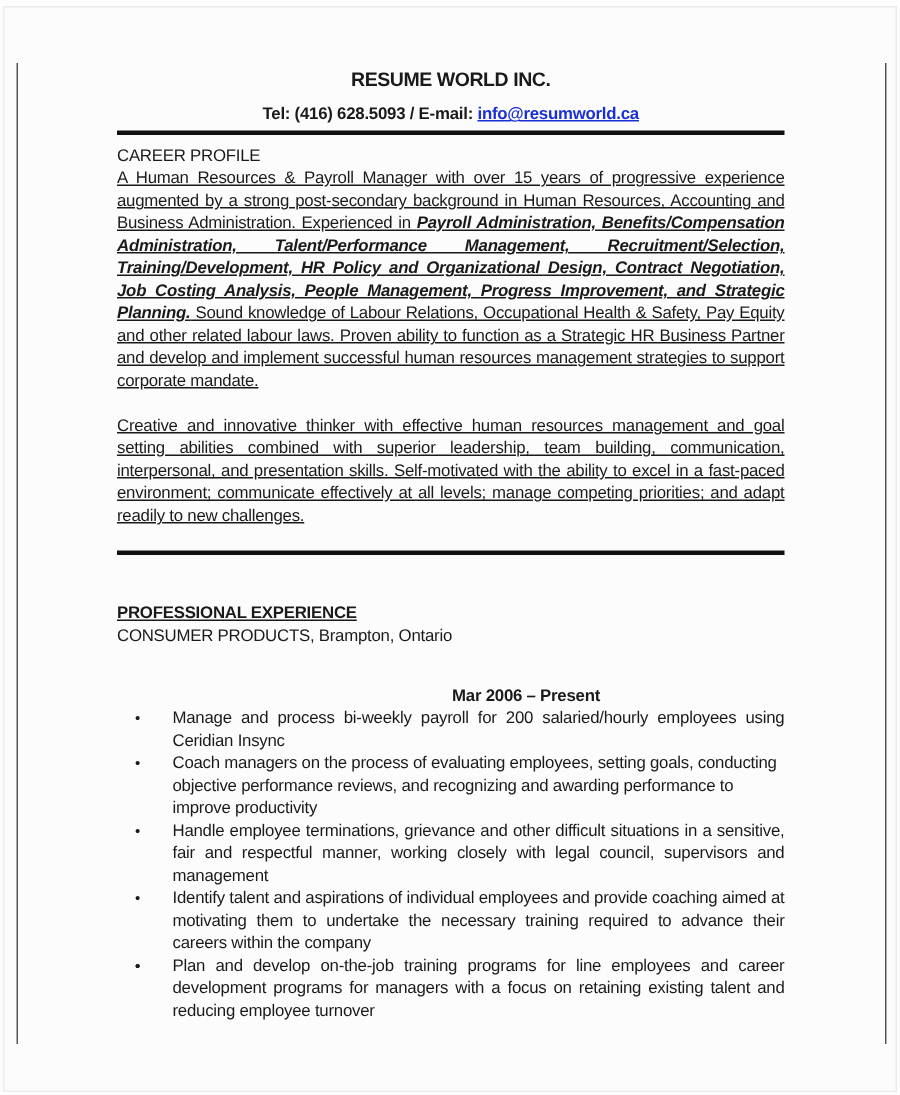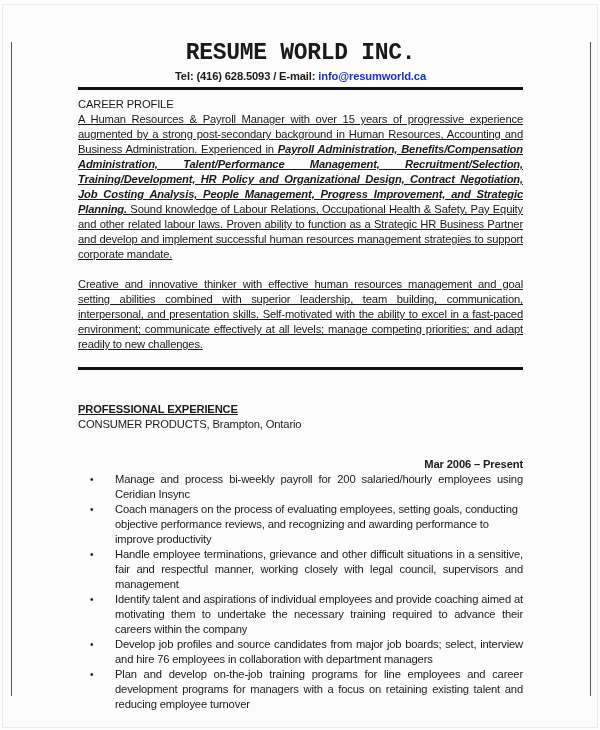--- a/index.html
+++ b/index.html
@@ -39,31 +39,31 @@
       left: 78px;
       top: 40px;
       width: 445px;
       font-size: 11.2px;
       line-height: 15px;
       letter-spacing: -0.15px;
     }
     .company {
       text-align: center;
       font-weight: bold;
-      font-size: 23px;
+      font-size: 13px;
       line-height: 20px;
       margin-top: 3px;
       margin-bottom: 6px;
       letter-spacing: -0.3px;
-      font-family: Liberation Mono, monospace;
     }
     .center { text-align: center; }
     .contact { font-weight: bold; }
     .email {
       color: #1a2fd6;
+      text-decoration: underline;
     }
     .rule {
       height: 3px;
       background: #111;
       margin: 3px 0 0 0;
     }
     .section-title {
       text-align: left;
       font-weight: normal;
       margin-top: 7px;
@@ -76,21 +76,21 @@
       background: #111;
       margin-top: 15px;
     }
     .exp-title {
       font-weight: bold;
       text-decoration: underline;
       margin-top: 32px;
     }
     .row {
       display: flex;
-      justify-content: space-between;
+      justify-content: flex-start;
     }
     .bold { font-weight: bold; margin-top: 40px; }
     .ital { font-style: italic; }
     ul.bullets {
       list-style: none;
       margin: 0;
       padding: 0 0 0 37px;
     }
     ul.bullets li {
       position: relative;
@@ -130,17 +130,17 @@
   <div class="row">
     <span>CONSUMER PRODUCTS, Brampton, Ontario</span>
     <span class="bold">Mar 2006 – Present</span>
   </div>
 
   <ul class="bullets">
     <li><span class="dot">•</span><span>Manage and process bi-weekly payroll for 200 salaried/hourly employees using Ceridian Insync</span></li>
     <li style="text-align:left"><span class="dot">•</span><span>Coach managers on the process of evaluating employees, setting goals, conducting objective performance reviews, and recognizing and awarding performance to improve productivity</span></li>
     <li><span class="dot">•</span><span>Handle employee terminations, grievance and other difficult situations in a sensitive, fair and respectful manner, working closely with legal council, supervisors and management</span></li>
     <li><span class="dot">•</span><span>Identify talent and aspirations of individual employees and provide coaching aimed at motivating them to undertake the necessary training required to advance their careers within the company</span></li>
-    <li><span class="dot">•</span><span>Develop job profiles and source candidates from major job boards; select, interview and hire 76 employees in collaboration with department managers</span></li>
+    <li><span class="dot">•</span></li>
     <li><span class="dot">•</span><span>Plan and develop on-the-job training programs for line employees and career development programs for managers with a focus on retaining existing talent and reducing employee turnover</span></li>
   </ul>
 
 </div>
 
 </body></html>

